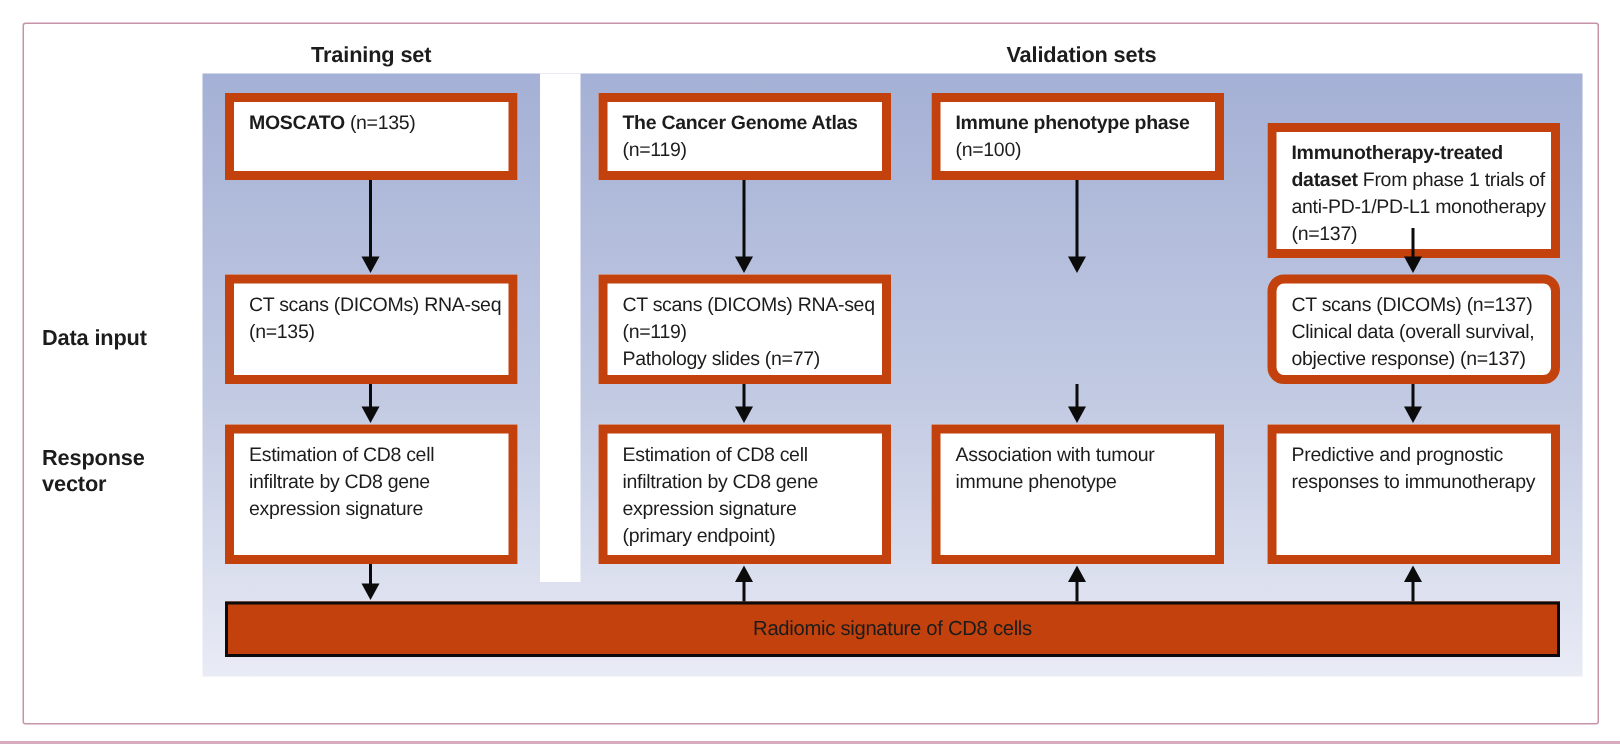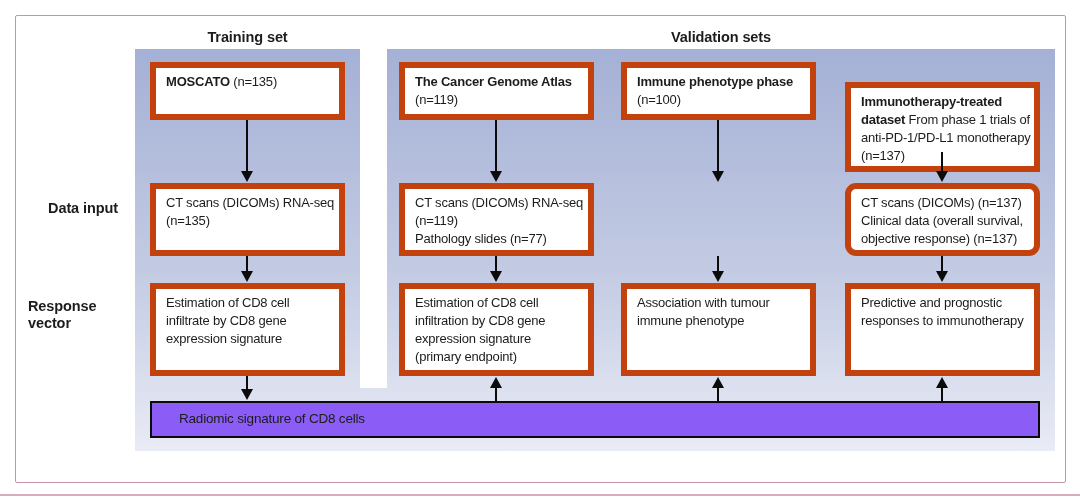--- a/index.html
+++ b/index.html
@@ -34,24 +34,23 @@
     letter-spacing:-0.1px;line-height:17px;
   }
   .box{
     position:absolute;background:#ffffff;border:6px solid #c2410c;
     box-sizing:border-box;font-size:13px;line-height:18px;
     letter-spacing:-0.2px;padding:5px 5px 5px 10px;white-space:pre;
   }
   .box b{font-weight:bold;}
   .sigbox{
     position:absolute;left:150px;top:401px;width:890px;height:37px;
-    background:#8b5cf6;border:2px solid #0b0b0b;box-sizing:border-box;
-    font-size:13.5px;letter-spacing:-0.2px;line-height:31px;
+    background:#c2410c;border:2px solid #0b0b0b;box-sizing:border-box;
+    font-size:13.5px;letter-spacing:-0.2px;text-align:center;line-height:31px;
     white-space:pre;
-    padding-left:27px;
   }
   .varrow{position:absolute;width:2px;background:#0b0b0b;}
   .varrow::after{
     content:"";position:absolute;left:-5px;width:0;height:0;
     border-left:6px solid transparent;border-right:6px solid transparent;
   }
   .varrow.down::after{bottom:-10px;border-top:11px solid #0b0b0b;}
   .varrow.up::after{top:-10px;border-bottom:11px solid #0b0b0b;}
 </style>
 </head>
@@ -60,21 +59,21 @@
 <div class="stage">
 
   <div class="frame"></div>
   <div class="gpanel"></div>
   <div class="notch"></div>
   <div class="page-rule"></div>
 
   <div class="hdr" style="left:387px;width:668px;">Validation sets</div>
   <div class="hdr" style="left:135px;width:225px;">Training set</div>
 
-  <div class="rowlabel" style="top:200px;text-align:center;">Data input</div>
+  <div class="rowlabel" style="top:218px;">Data input</div>
   <div class="rowlabel" style="top:298px;">Response vector</div>
 
   <div class="box" style="left:150px;top:62px;width:195px;height:58px;"><b>MOSCATO</b><span> (n=135)</span></div>
   <div class="box" style="left:399px;top:62px;width:195px;height:58px;"><b>The Cancer Genome Atlas</b><span>
 (n=119)</span></div>
   <div class="box" style="left:621px;top:62px;width:195px;height:58px;"><b>Immune phenotype phase</b><span>
 (n=100)</span></div>
   <div class="box" style="left:845px;top:62px;width:195px;height:90px;margin-top:20px;"><b>Immunotherapy-treated
 dataset</b><span> From phase 1 trials of
 anti-PD-1/PD-L1 monotherapy

